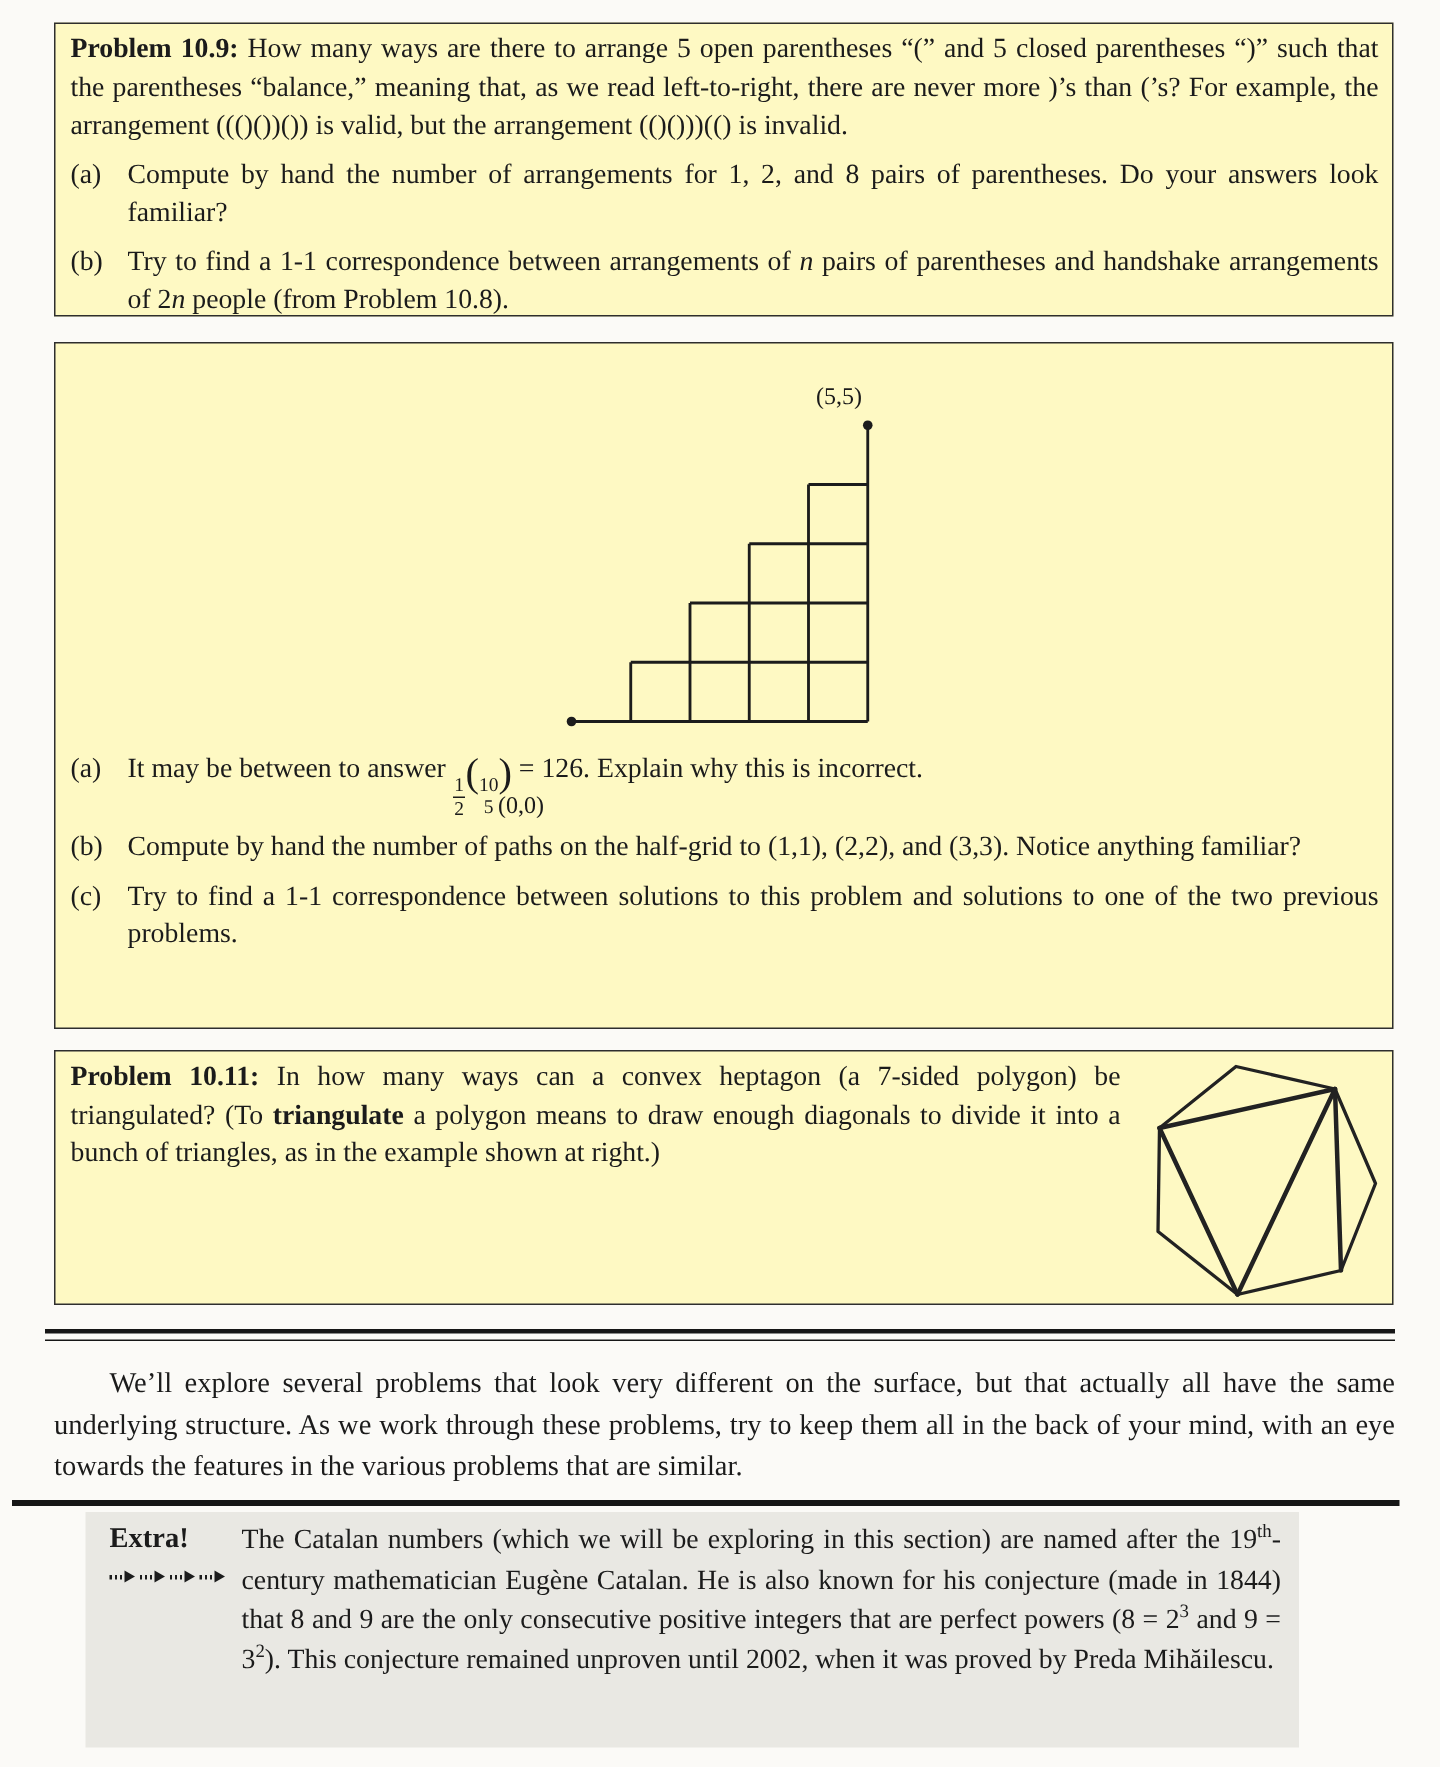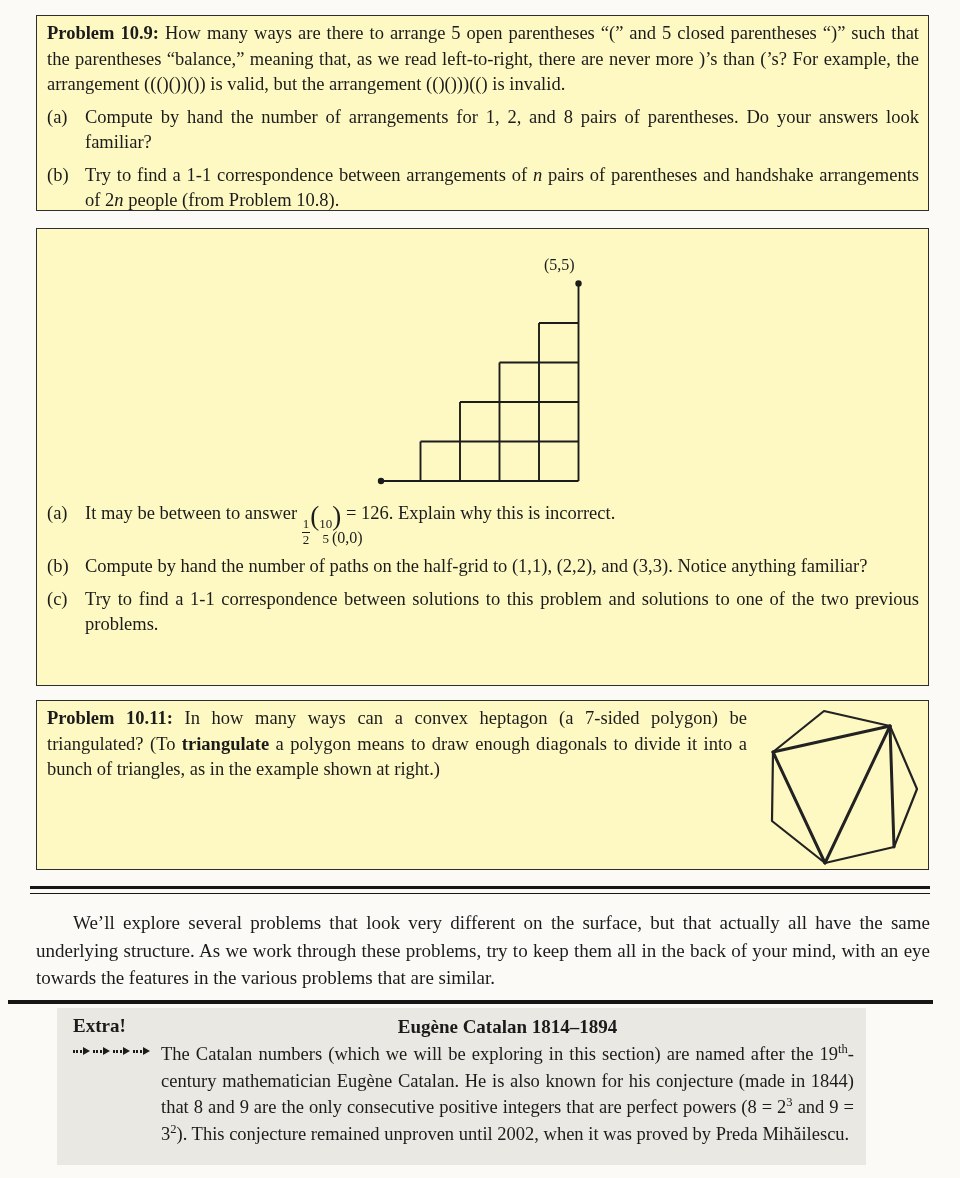--- a/index.html
+++ b/index.html
@@ -169,16 +169,15 @@
           <span class="tail"></span>
           <span class="head"></span>
         </span>
       <span class="mini-arrow">
           <span class="tail"></span>
           <span class="head"></span>
         </span>
     </div>
   </div>
   <div class="extra-right">
-    <p class="extra-title">Eugène Catalan 1814–1894</p>
     <p class="extra-body"><span>The Catalan numbers (which we will be exploring in this section) are named after the 19</span><sup>th</sup><span>-century mathematician Eugène Catalan. He is also known for his conjecture (made in 1844) that 8 and 9 are the only consecutive positive integers that are perfect powers (8 = 2</span><sup>3</sup><span> and 9 = 3</span><sup>2</sup><span>). This conjecture remained unproven until 2002, when it was proved by Preda Mihăilescu.</span></p>
   </div>
 </aside>
 
 </body></html>

